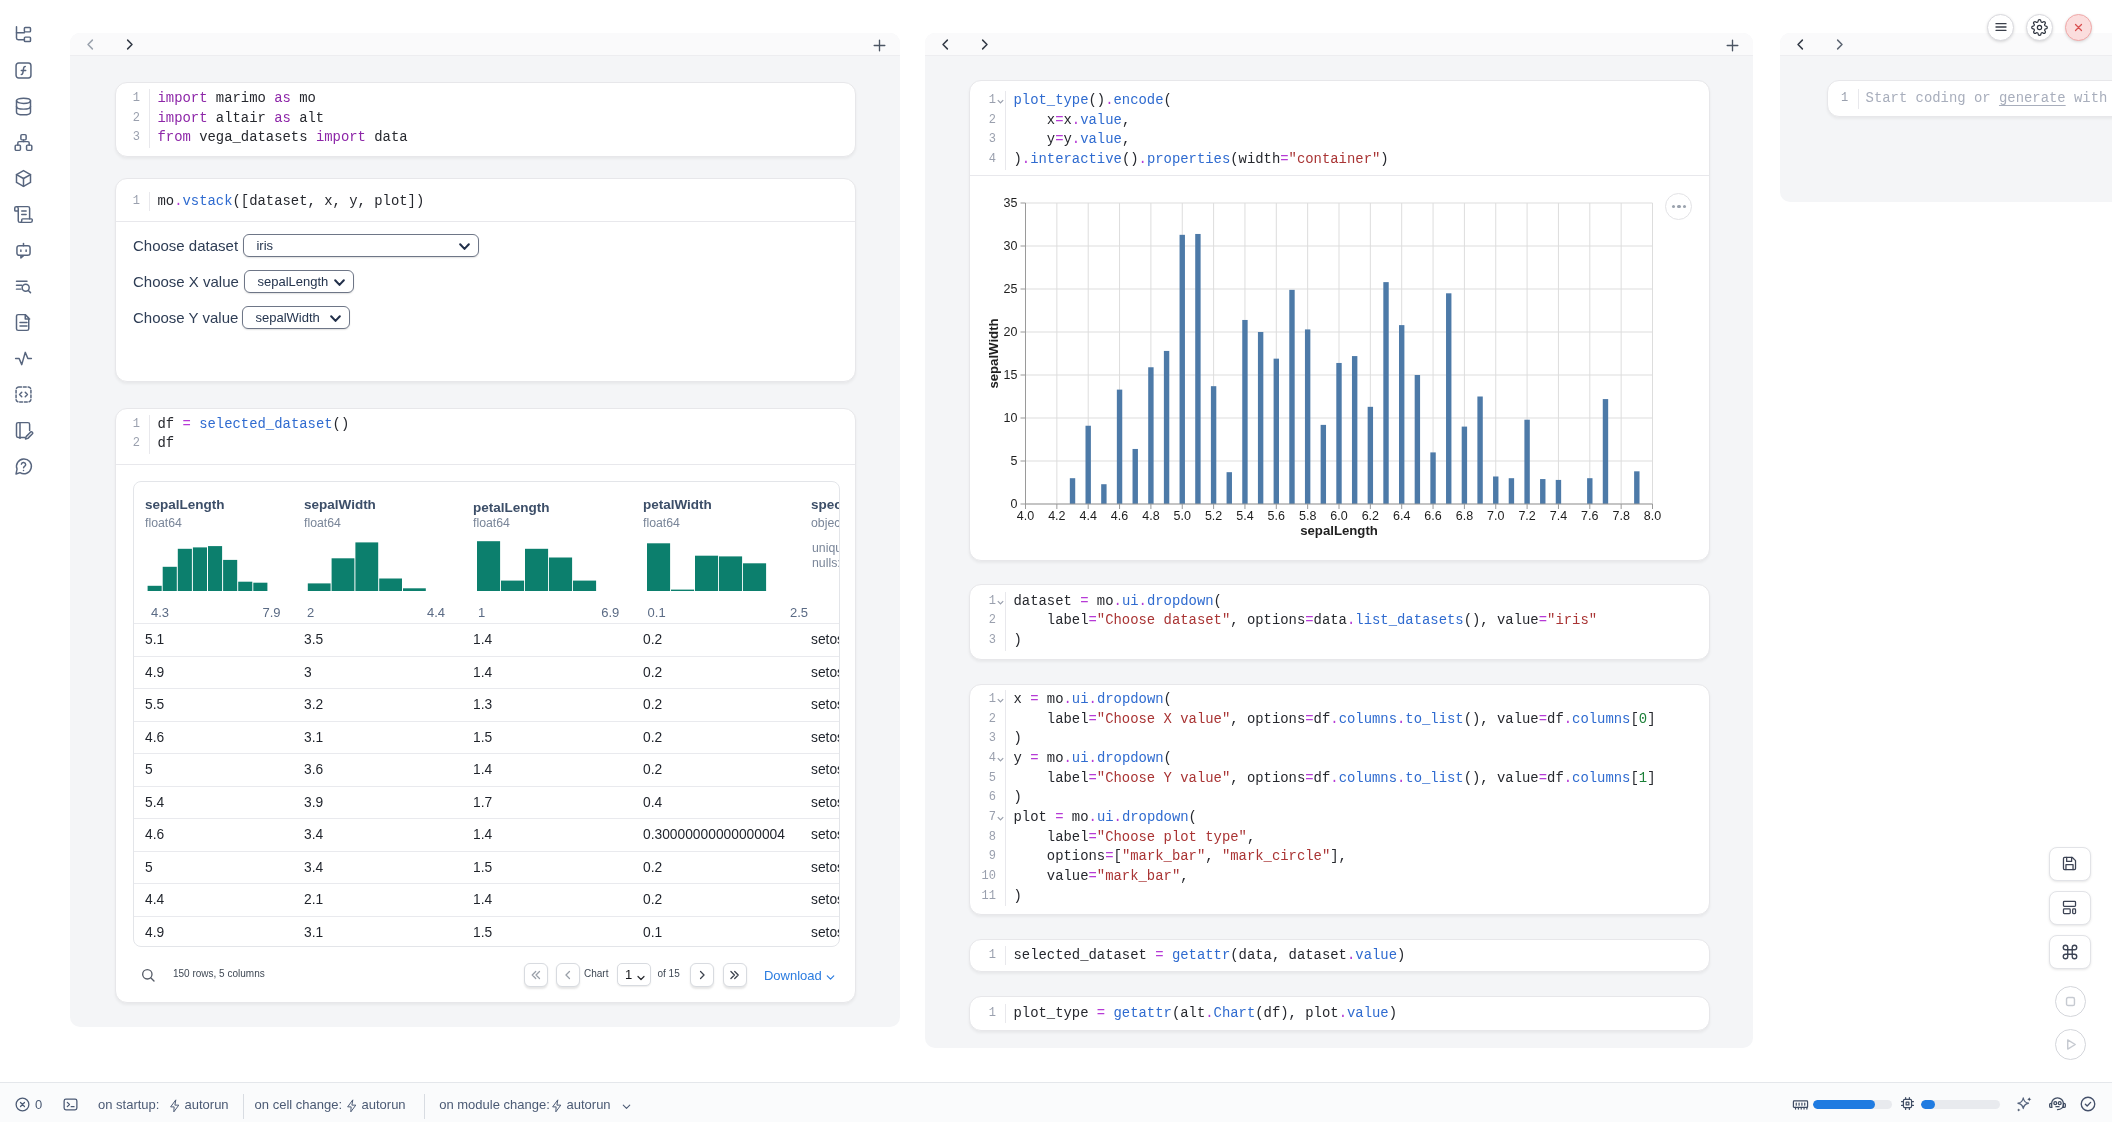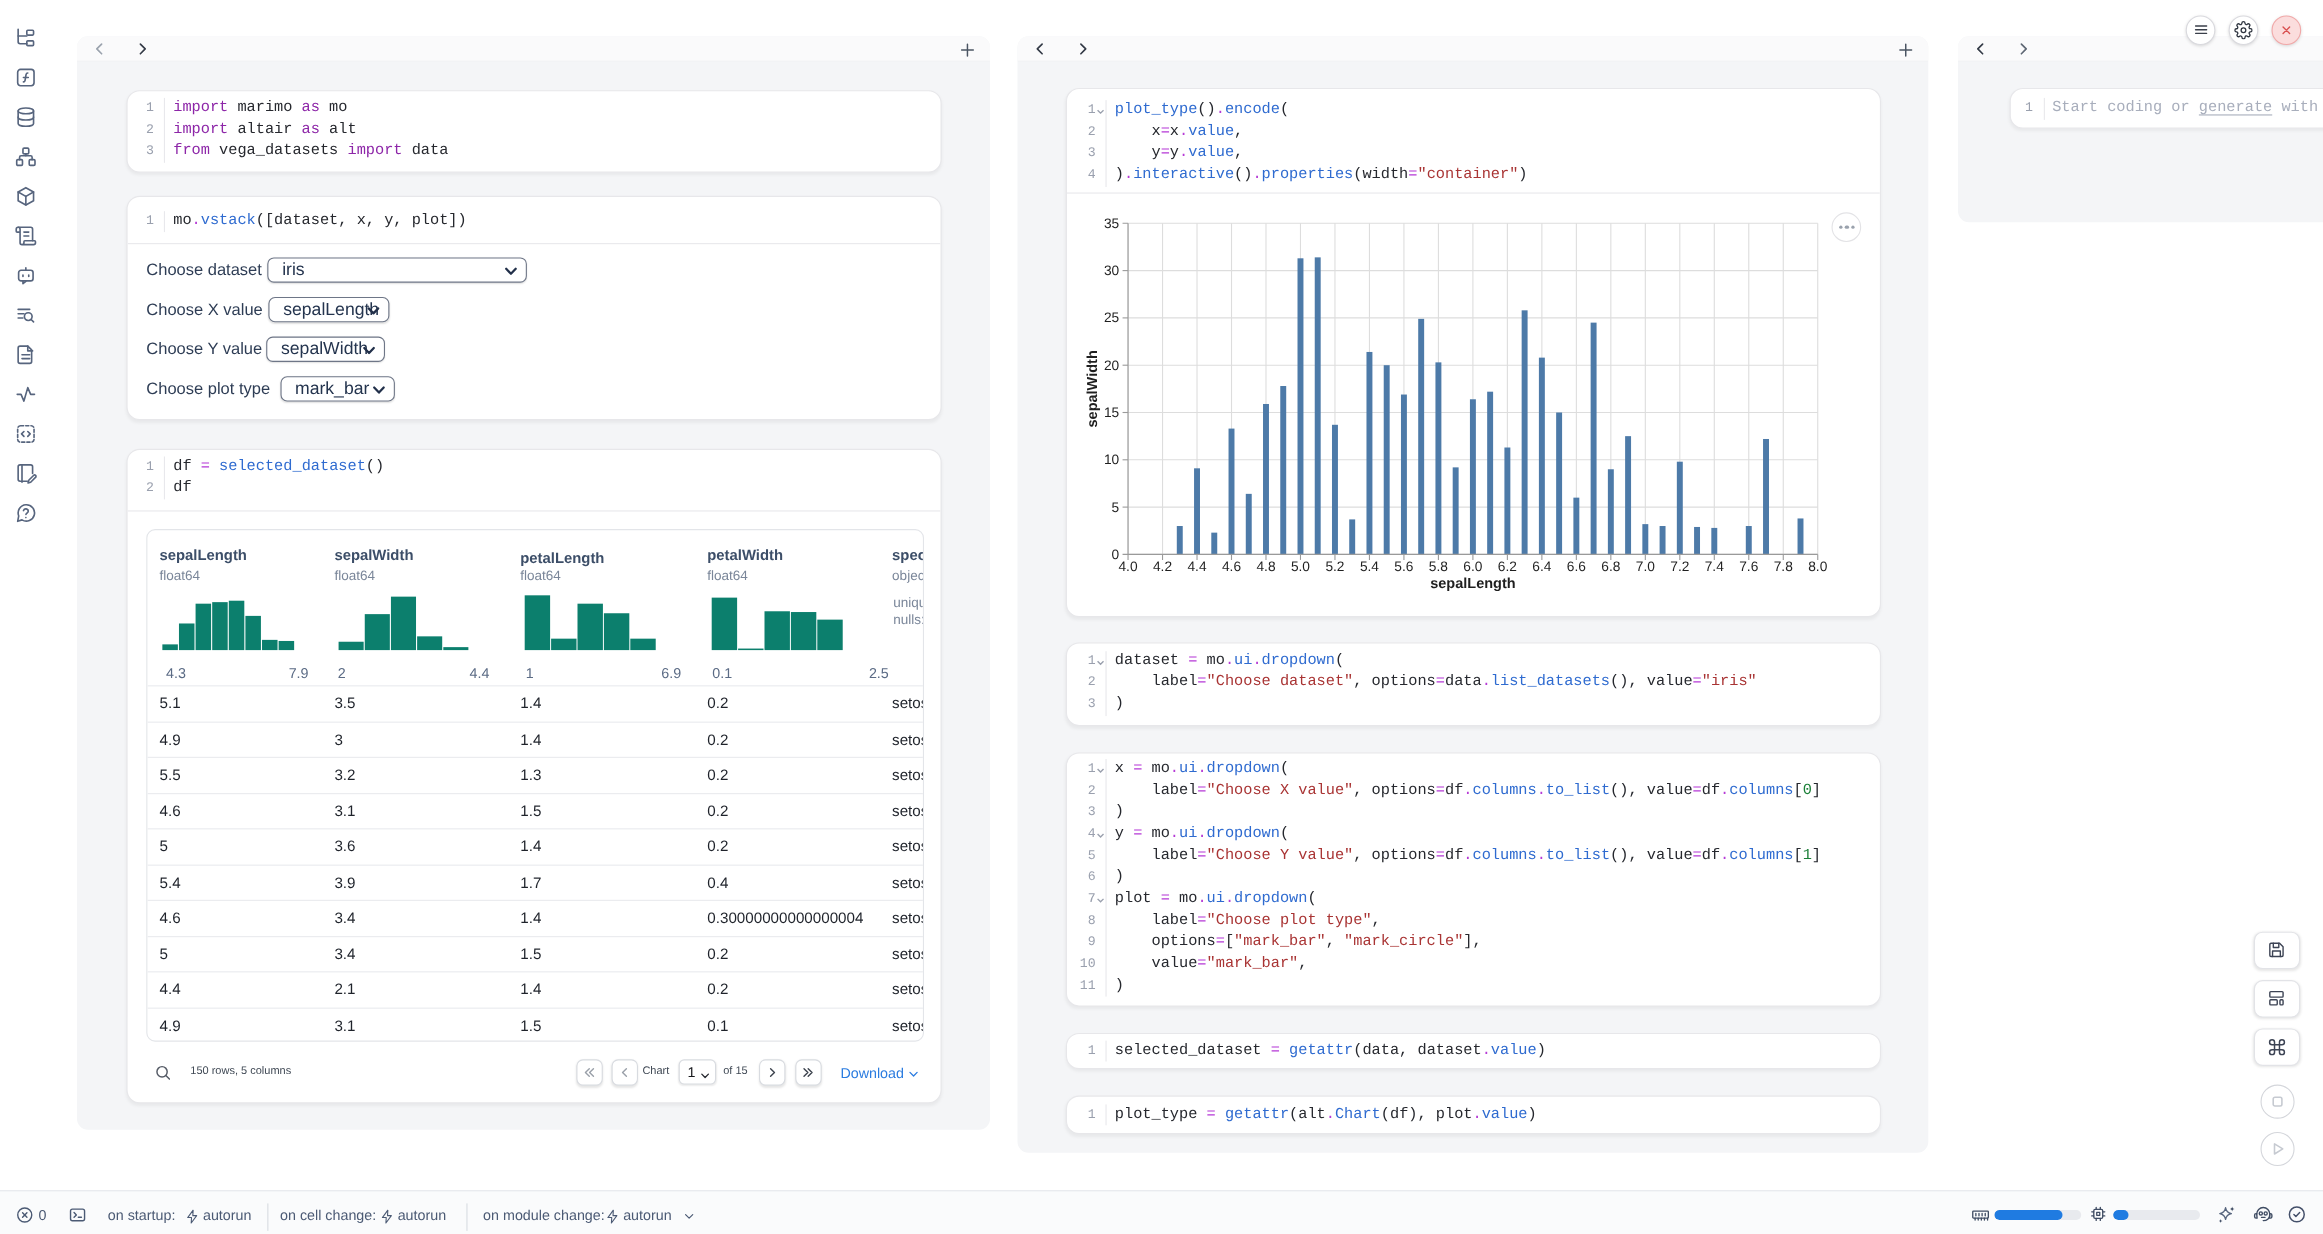--- a/index.html
+++ b/index.html
@@ -20,21 +20,21 @@
 .cl{height:19.65px}
 .k{color:#8d26a8}
 .o{color:#b63ad6}
 .f{color:#2f6bd0}
 .s{color:#a93434}
 .n{color:#1a7f37}
 .divider{position:absolute;left:0;width:100%;height:1px;background:#e8e8ec}
 .drow{position:absolute;left:17px;height:23px;width:700px}
 .dlab{font-size:15px;color:#2e3d55;line-height:23px;position:absolute;left:0}
 .dsel{position:absolute;top:0;height:23px;border:1px solid #6e7687;border-radius:6px;
-  background:#fff;box-shadow:0 1px 1.5px rgba(0,0,0,.12);font-size:16px;color:#24344e;
+  background:#fff;box-shadow:0 1px 1.5px rgba(0,0,0,.12);font-size:13px;color:#24344e;
   line-height:21px;padding-left:12.5px}
 .tcard{position:absolute;left:17px;top:72px;width:707px;height:466px;background:#fff;
   border:1px solid #e3e5e9;border-radius:8px;overflow:hidden}
 .th{position:absolute;font-size:13.5px;font-weight:bold;color:#3c4e68}
 .tdt{position:absolute;font-size:12.3px;color:#7a8699}
 .hlab{font-size:13px;fill:#5b6b85;font-family:"Liberation Sans",sans-serif}
 .trow{position:absolute;left:0;width:707px;height:32.5px;border-top:1px solid #e9eaee}
 .td{position:absolute;top:8px;font-size:13.8px;color:#1f232b}
 .tfoot{position:absolute;left:0;top:565.5px;width:741px}
 .ftxt{position:absolute;font-size:10px;color:#3f4854}
@@ -176,26 +176,20 @@
       </div>
       <div class="drow" style="top:90.6px">
         <span class="dlab">Choose X value</span>
         <span class="dsel" style="left:111px;width:110px">sepalLength<svg width="13" height="13" viewBox="0 0 12 12" style="position:absolute;right:7px;top:5px">
             <path d="M2 4 L6 8.2 L10 4" stroke="#22304a" stroke-width="1.9" fill="none" stroke-linecap="round" stroke-linejoin="round"></path>
           </svg></span>
       </div>
       <div class="drow" style="top:126.6px">
         <span class="dlab">Choose Y value</span>
         <span class="dsel" style="left:109px;width:108px">sepalWidth<svg width="13" height="13" viewBox="0 0 12 12" style="position:absolute;right:7px;top:5px">
-            <path d="M2 4 L6 8.2 L10 4" stroke="#22304a" stroke-width="1.9" fill="none" stroke-linecap="round" stroke-linejoin="round"></path>
-          </svg></span>
-      </div>
-      <div class="drow" style="top:162.5px">
-        <span class="dlab">Choose plot type</span>
-        <span class="dsel" style="left:121.7px;width:104.5px">mark_bar<svg width="13" height="13" viewBox="0 0 12 12" style="position:absolute;right:7px;top:5px">
             <path d="M2 4 L6 8.2 L10 4" stroke="#22304a" stroke-width="1.9" fill="none" stroke-linecap="round" stroke-linejoin="round"></path>
           </svg></span>
       </div>
     </div>
     <div class="cell" style="left:44.8px;top:375px;width:741px;height:595px">
       <div class="code" style="padding-top:5.6px">
         <div class="gut" style="width:34.5px">
           <div class="lnr">1</div>
           <div class="lnr">2</div>
         </div>

